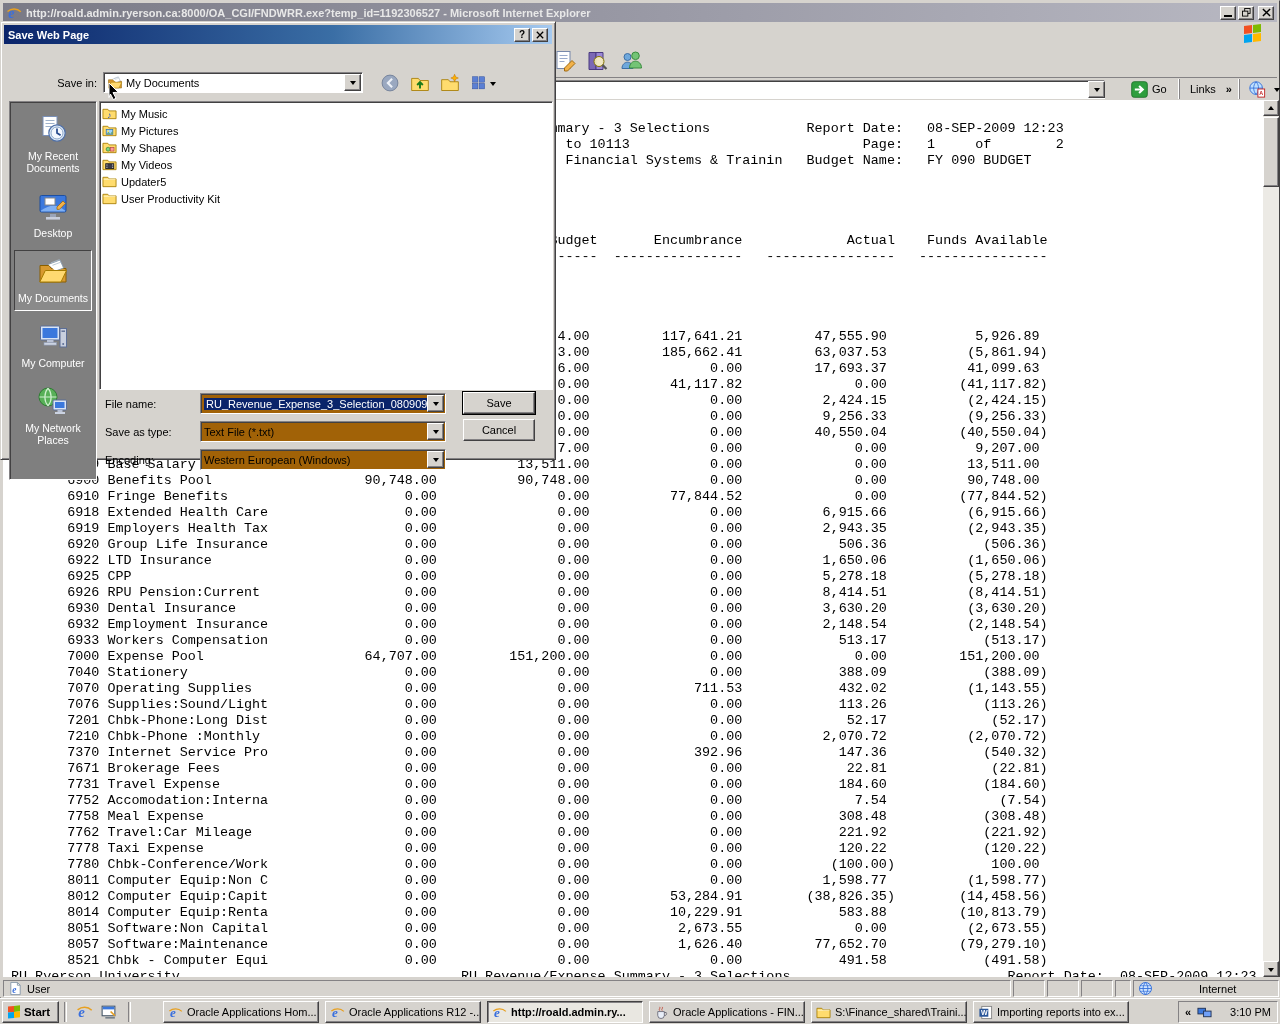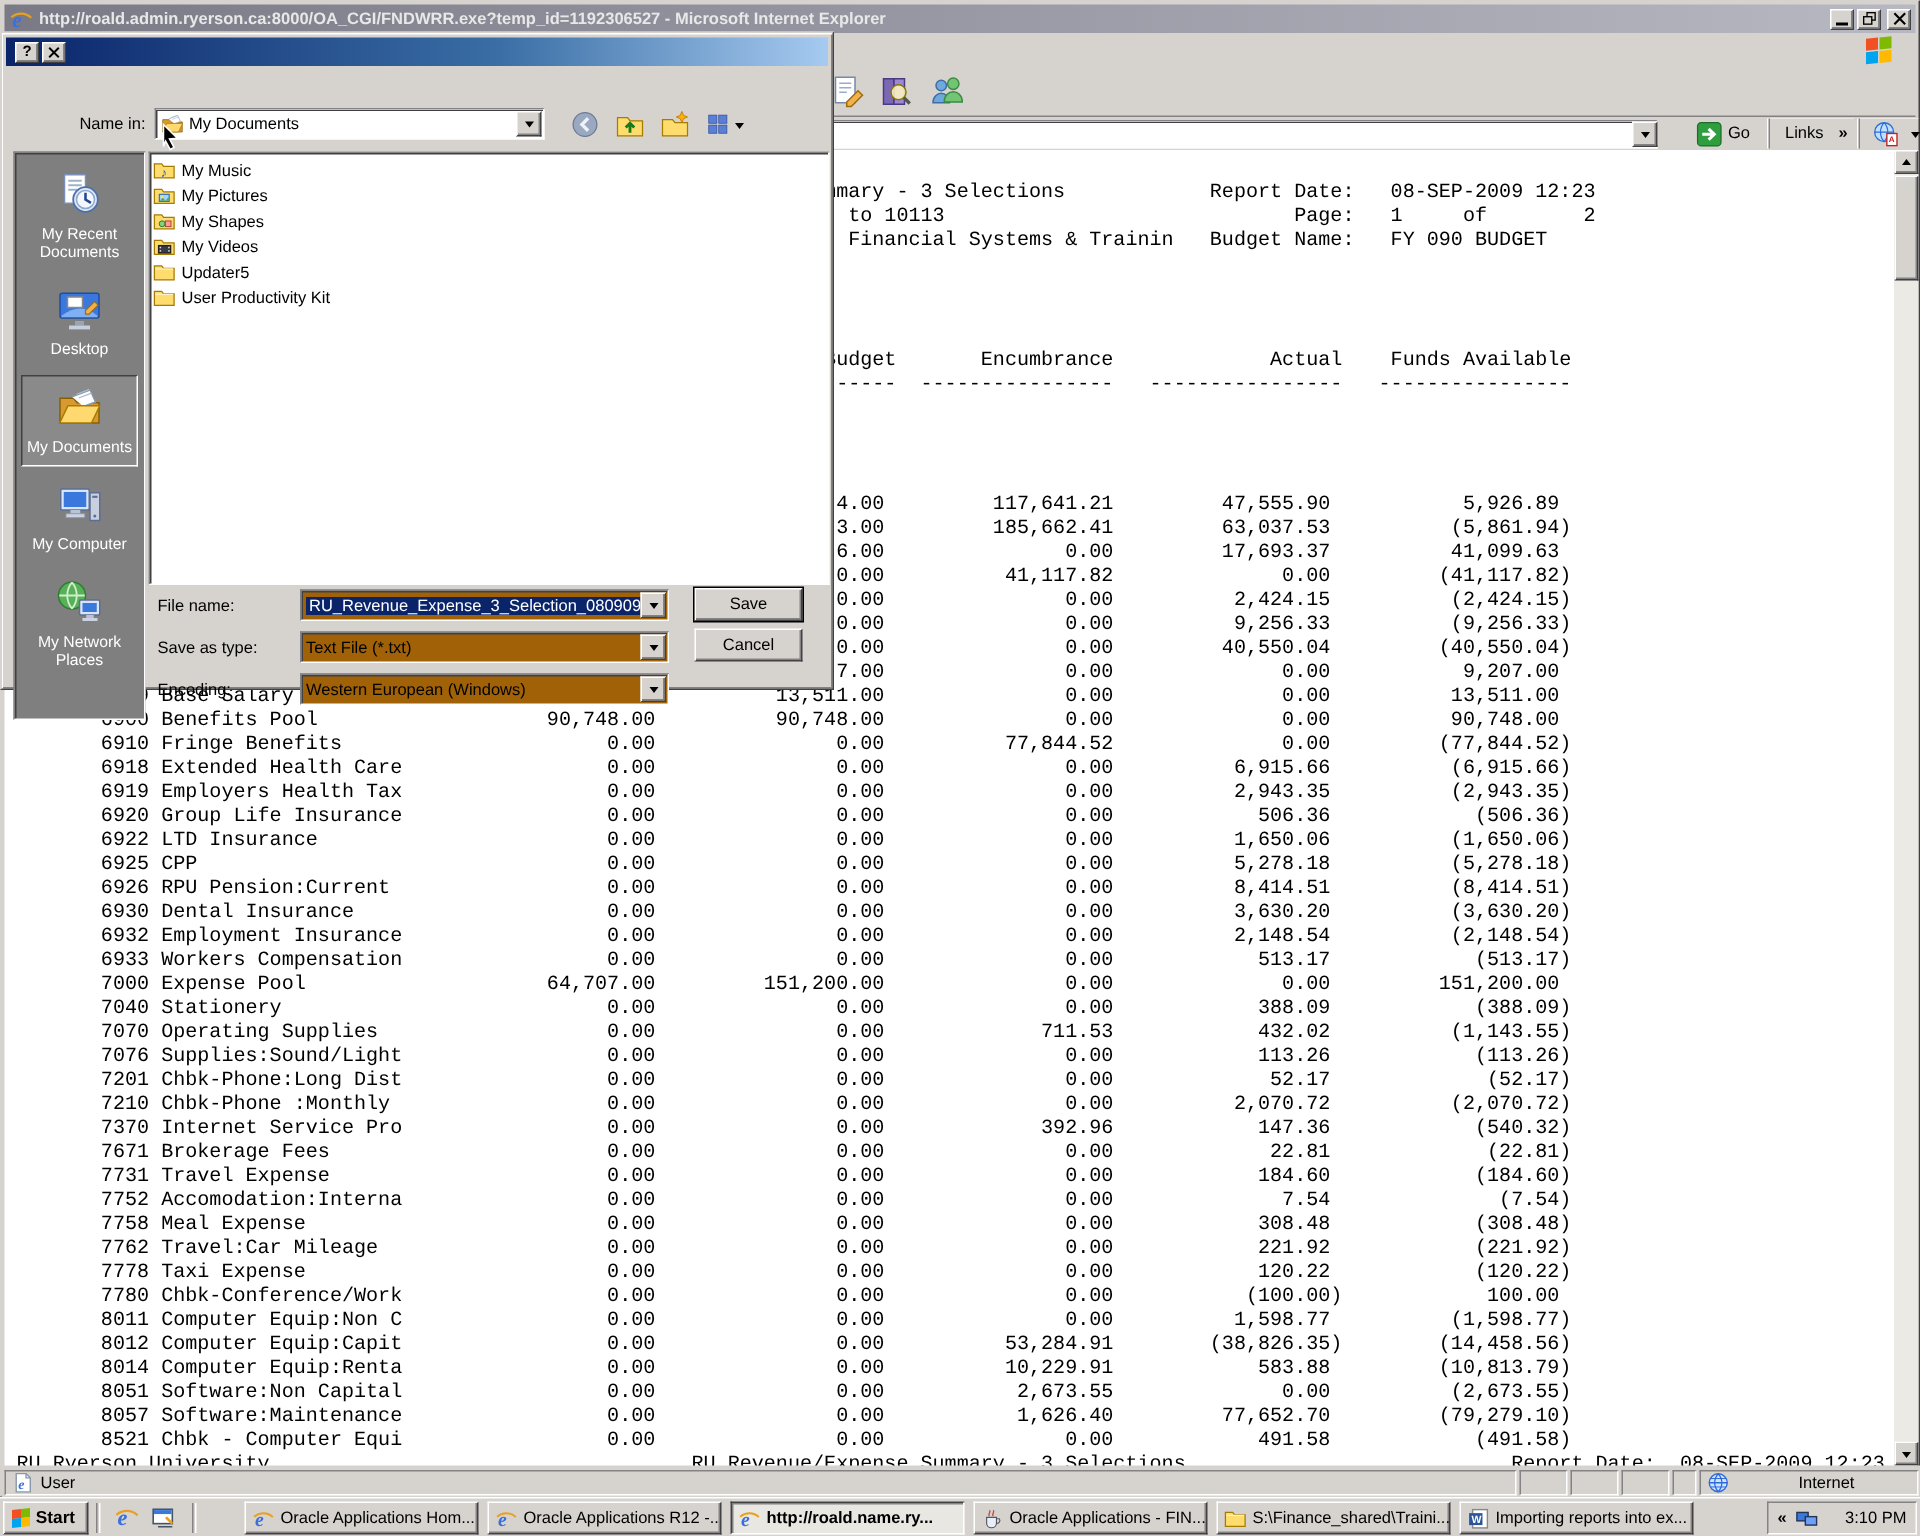--- a/index.html
+++ b/index.html
@@ -313,29 +313,30 @@
               <path d="M2.5 5h11M2.5 11h11" stroke="#2E6BD8" stroke-width="0.7"></path>
             </svg>
           </span>
         <span>Internet</span>
       </span>
     </div>
   </div>
 
   <div id="save-dialog">
     <div id="dlg-titlebar">
+      <span id="dlg-title-text">Save Web Page</span>
       <span class="dlg-btn raised">?</span>
       <span class="dlg-btn raised">
           <svg viewBox="0 0 10 10">
             <path d="M1 1l8 8M9 1l-8 8" stroke="#000" stroke-width="1.6"></path>
           </svg>
         </span>
     </div>
 
-    <span id="savein-label">Name in:</span>
+    <span id="savein-label">Save in:</span>
     <span id="savein-combo" class="field-sunken">
       <span class="icon">
           <svg viewBox="0 0 32 32">
             <path d="M3 9.5h9l2.5 3H29v13.5H3z" fill="#D89A30" stroke="#8A5F00"></path>
             <path d="M11 8.5L23 4l3.6 8-8 3" fill="#FFF" stroke="#8899AA" stroke-width="0.9"></path>
             <path d="M14 6.8l8.5-3.2M15.5 9.3l8.5-3.2" stroke="#AABBCC" stroke-width="0.8"></path>
             <path d="M2.8 26L8.3 14.5H29.5L24 26z" fill="#FFD970" stroke="#A57B00"></path>
           </svg>
         </span>
       <span class="combo-text">My Documents</span>
@@ -569,21 +570,21 @@
             </svg>
           </span>
           <span>Oracle Applications R12 -...</span>
         </span><span class="task-button pressed active" style="left: 487px;">
           <span class="icon ">
             <svg viewBox="0 0 16 16">
               <text x="2.2" y="13" font-size="14" font-weight="bold" font-style="italic" fill="#3A6FDD" font-family="Liberation Serif,serif">e</text>
               <path d="M1.5 6.5C5.5 3.2 11 3.2 14.8 6.8" stroke="#E8A020" stroke-width="1.4" fill="none"></path>
             </svg>
           </span>
-          <span>http://roald.name.ry...</span>
+          <span>http://roald.admin.ry...</span>
         </span><span class="task-button raised" style="left: 649px;">
           <span class="icon ">
             <svg viewBox="0 0 16 16">
               <path d="M4 7h7v4.2A3.4 3.4 0 0 1 7.5 14.4 3.4 3.4 0 0 1 4 11.2z" fill="#E8EEF8" stroke="#556" stroke-width="0.8"></path>
               <path d="M11 8h2a2 2 0 0 1-2 3.2" fill="none" stroke="#556" stroke-width="0.8"></path>
               <path d="M6 2c1.5 1.5-1.5 2.5 0 4M8.7 2c1.5 1.5-1.5 2.5 0 4" stroke="#C05040" stroke-width="1" fill="none"></path>
             </svg>
           </span>
           <span>Oracle Applications - FIN...</span>
         </span><span class="task-button raised" style="left: 811px;">

